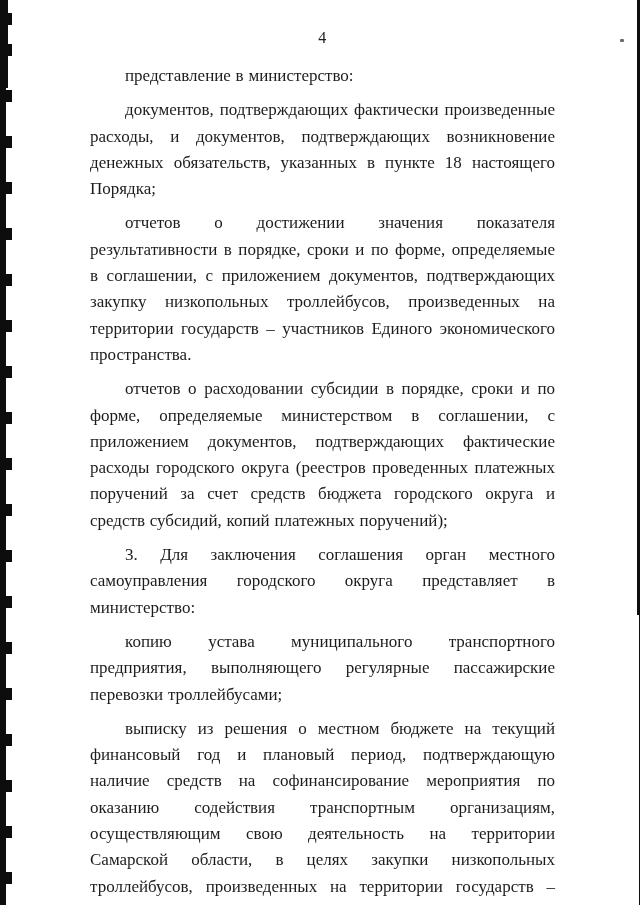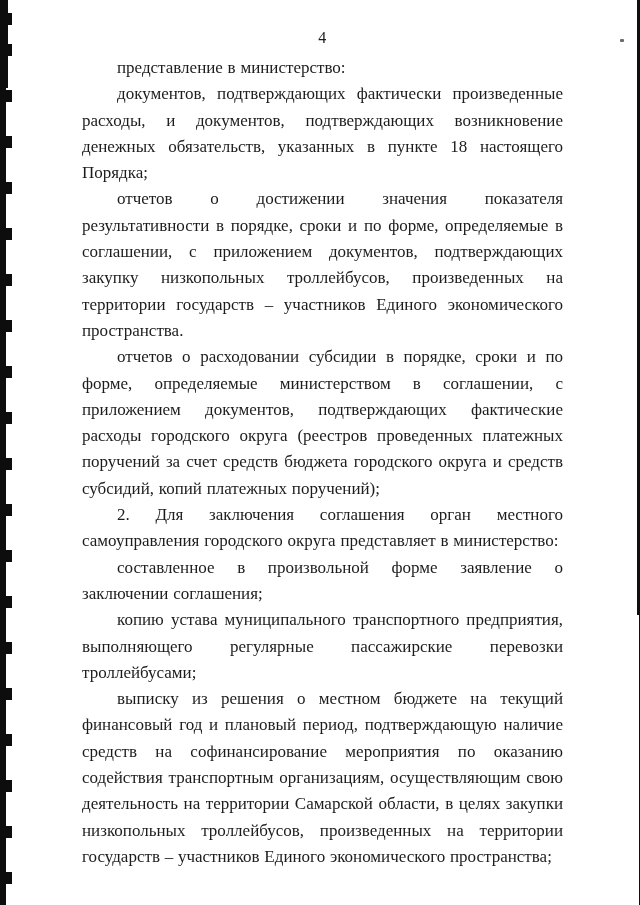--- a/index.html
+++ b/index.html
@@ -66,21 +66,21 @@
   .text-block {
     position: absolute;
     left: 82px;
     top: 55px;
     width: 481px;
     font-size: 17px;
     line-height: 26.3px;
     text-align: justify;
   }
   .text-block p {
-    margin: 0;
+    margin: 8px;
     padding: 0;
     text-indent: 35px;
     word-spacing: 0.5px;
   }
 </style>
 </head>
 <body>
 
 <div class="page">
 
@@ -88,20 +88,19 @@
   <div class="edge-right"></div>
   <div class="dot-artifact"></div>
 
   <div class="page-number">4</div>
 
   <div class="text-block">
     <p>представление в министерство:</p>
     <p>документов, подтверждающих фактически произведенные расходы, и документов, подтверждающих возникновение денежных обязательств, указанных в пункте 18 настоящего Порядка;</p>
     <p>отчетов о достижении значения показателя результативности в порядке, сроки и по форме, определяемые в соглашении, с приложением документов, подтверждающих закупку низкопольных троллейбусов, произведенных на территории государств – участников Единого экономического пространства.</p>
     <p>отчетов о расходовании субсидии в порядке, сроки и по форме, определяемые министерством в соглашении, с приложением документов, подтверждающих фактические расходы городского округа (реестров проведенных платежных поручений за счет средств бюджета городского округа и средств субсидий, копий платежных поручений);</p>
-    <p>2. Для заключения соглашения орган местного самоуправления городского округа представляет в министерство:</p>
-    <p>составленное в произвольной форме заявление о заключении соглашения;</p>
+    <p>3. Для заключения соглашения орган местного самоуправления городского округа представляет в министерство:</p>
     <p>копию устава муниципального транспортного предприятия, выполняющего регулярные пассажирские перевозки троллейбусами;</p>
     <p>выписку из решения о местном бюджете на текущий финансовый год и плановый период, подтверждающую наличие средств на софинансирование мероприятия по оказанию содействия транспортным организациям, осуществляющим свою деятельность на территории Самарской области, в целях закупки низкопольных троллейбусов, произведенных на территории государств – участников Единого экономического пространства;</p>
 
   </div>
 
 </div>
 
 </body></html>

